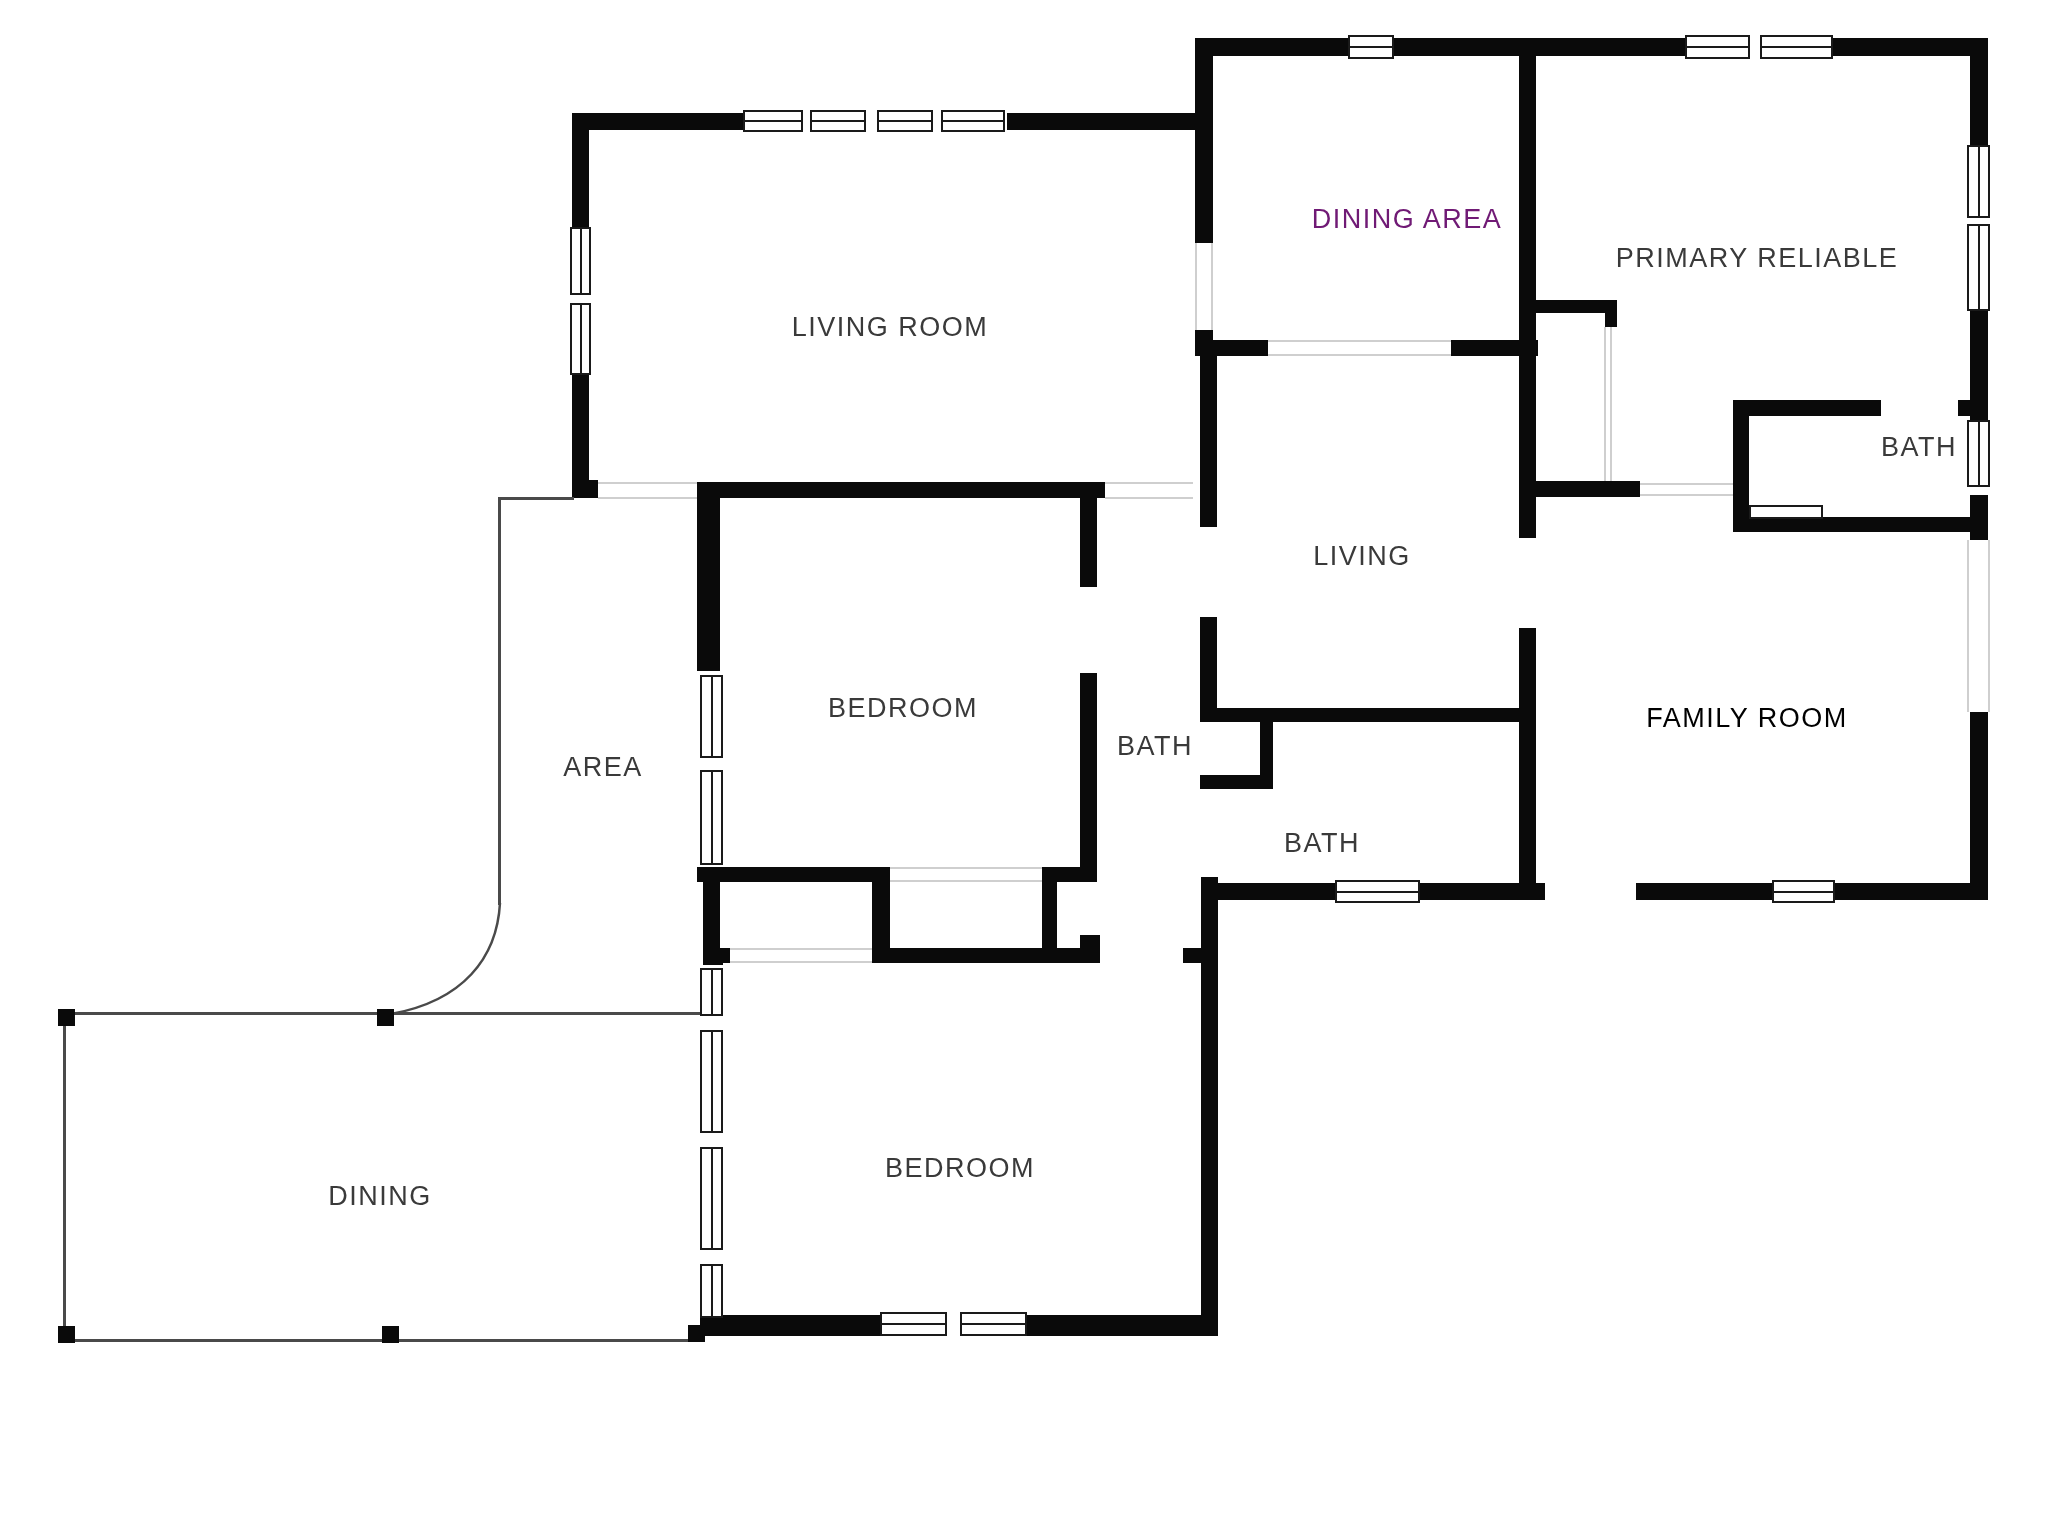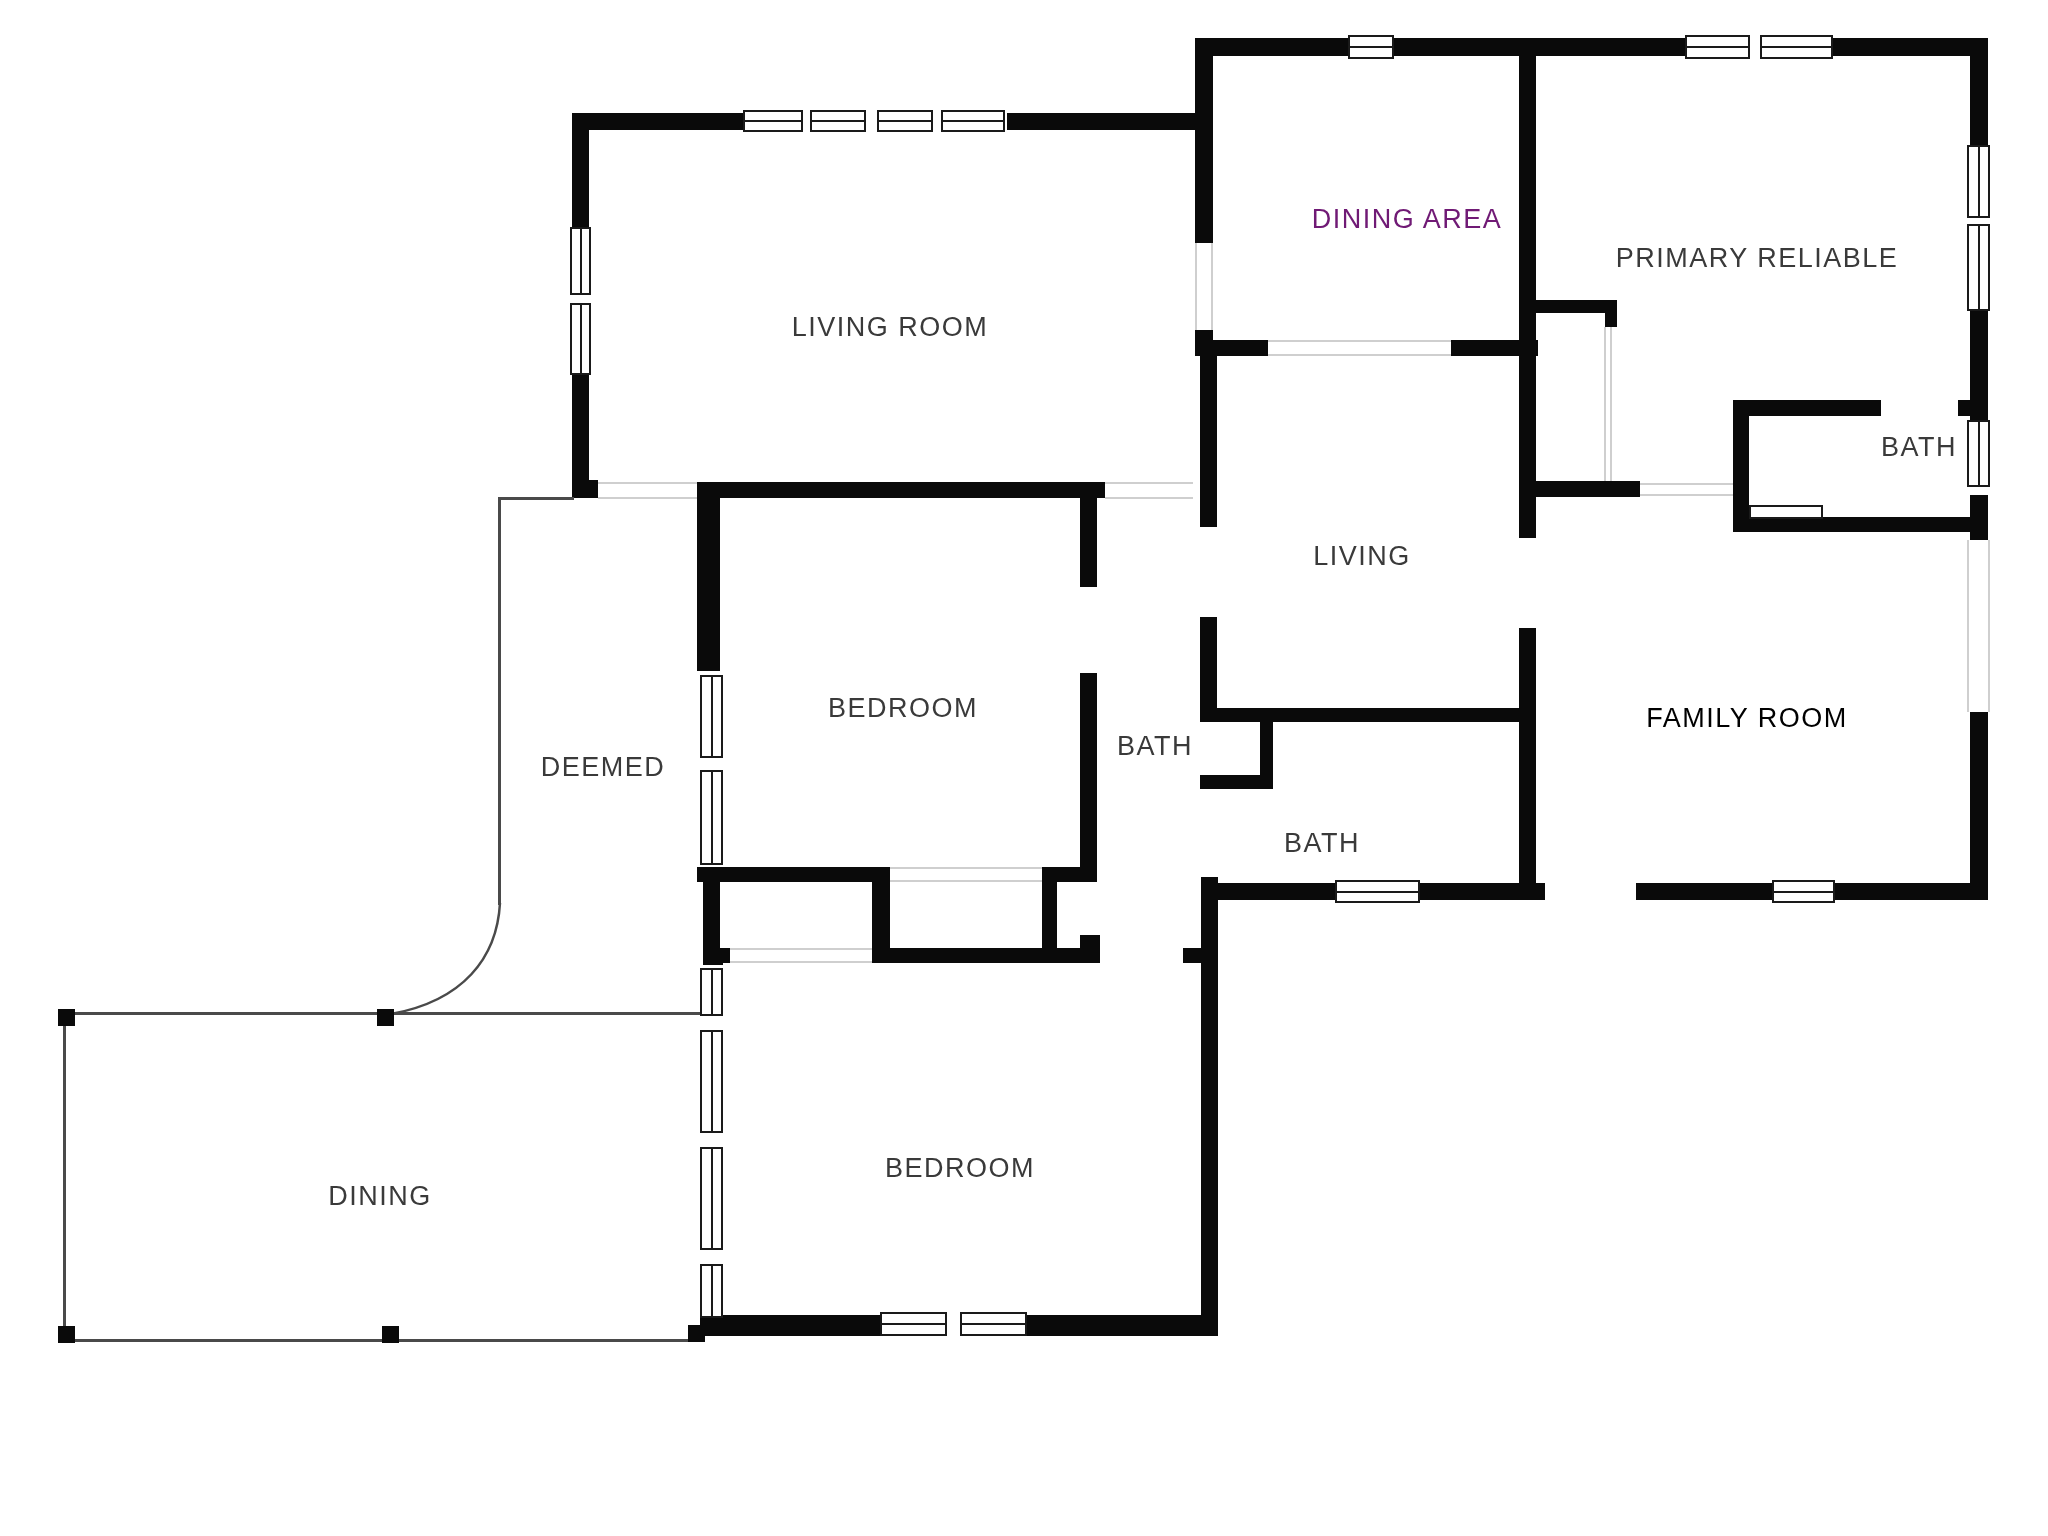--- a/index.html
+++ b/index.html
@@ -179,15 +179,15 @@
     <div class="room-label" style="left: 890px; top: 327px; color: rgb(58, 58, 58);">LIVING ROOM</div>
     <div class="room-label" style="left: 1367px; top: 219px; color: #701a75; margin-left: 40px;">DINING AREA</div>
     <div class="room-label" style="left: 1757px; top: 258px; color: rgb(58, 58, 58);">PRIMARY RELIABLE</div>
     <div class="room-label" style="left: 1919px; top: 447px; color: rgb(58, 58, 58);">BATH</div>
     <div class="room-label" style="left: 1362px; top: 556px; color: rgb(58, 58, 58);">LIVING</div>
     <div class="room-label" style="left: 1155px; top: 746px; color: rgb(58, 58, 58);">BATH</div>
     <div class="room-label" style="left: 1747px; top: 718px; color: #000000;">FAMILY ROOM</div>
     <div class="room-label" style="left: 1322px; top: 843px; color: rgb(58, 58, 58);">BATH</div>
     <div class="room-label" style="left: 903px; top: 708px; color: rgb(58, 58, 58);">BEDROOM</div>
     <div class="room-label" style="left: 960px; top: 1168px; color: rgb(58, 58, 58);">BEDROOM</div>
-    <div class="room-label" style="left: 603px; top: 767px; color: rgb(58, 58, 58);">DEEMED</div>
+    <div class="room-label" style="left: 603px; top: 767px; color: rgb(58, 58, 58);">AREA</div>
     <div class="room-label" style="left: 380px; top: 1196px; color: rgb(58, 58, 58);">DINING</div>
   </div>
 
 </body></html>

